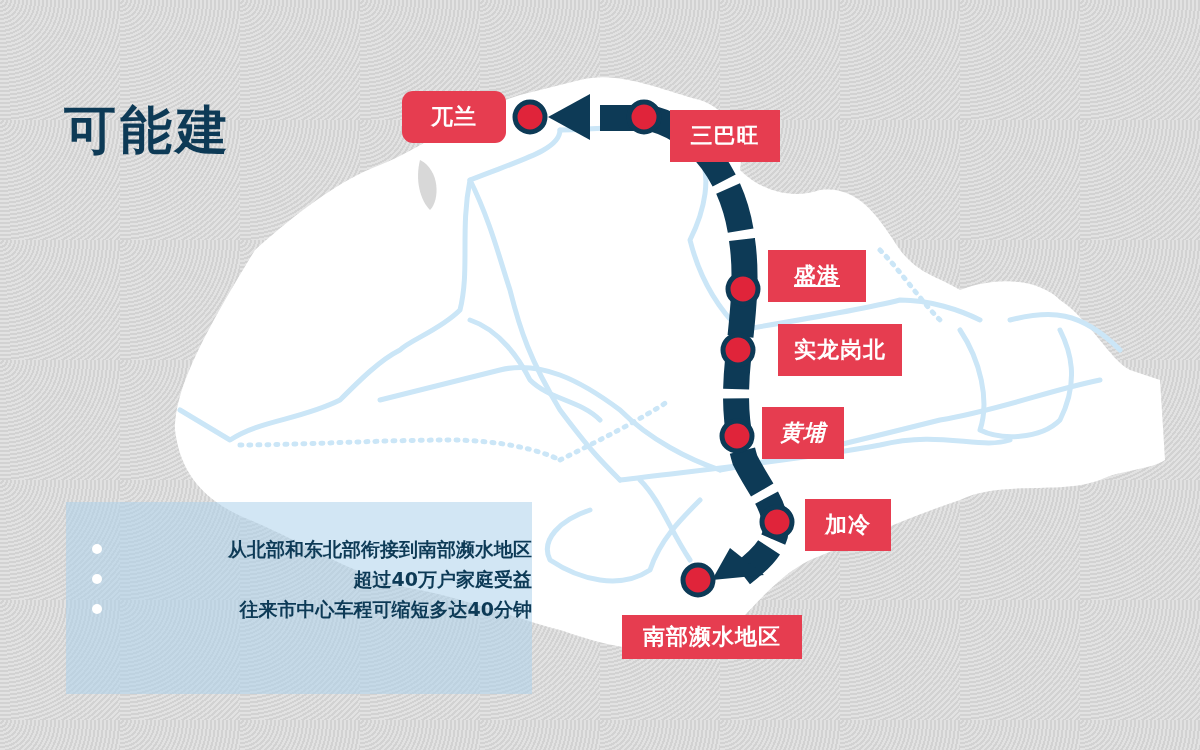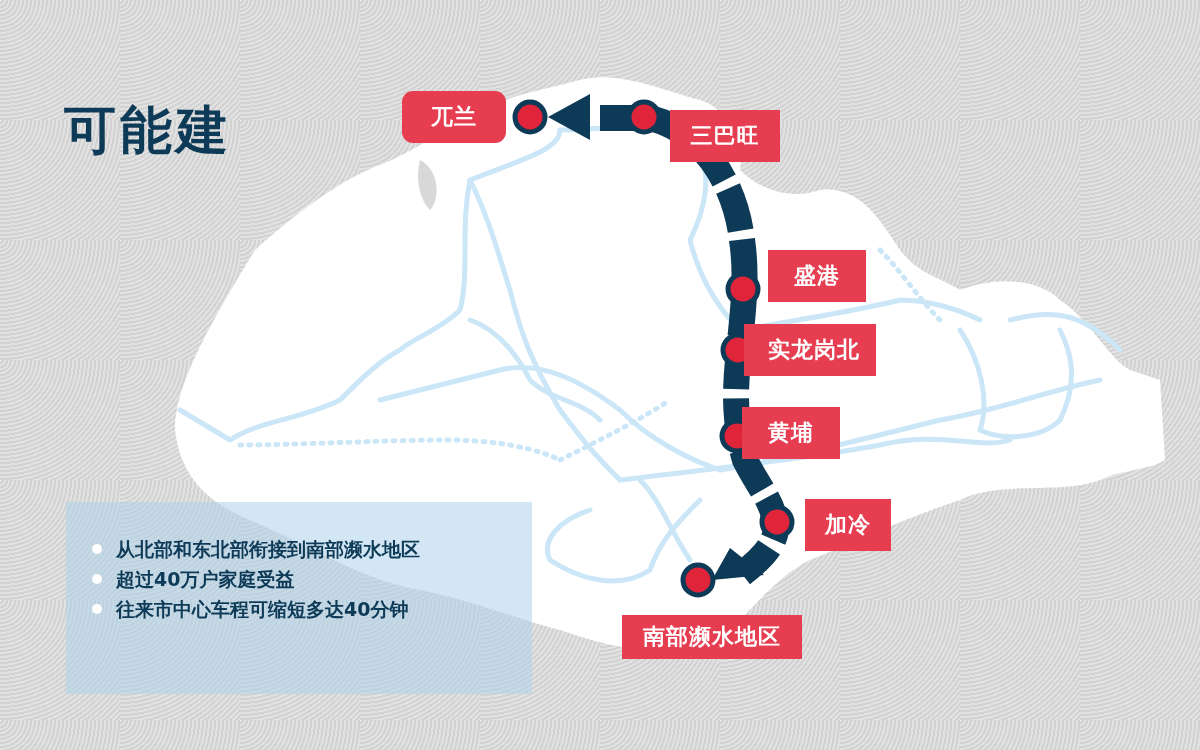--- a/index.html
+++ b/index.html
@@ -28,20 +28,21 @@
     }
     .info-box {
       position: absolute; left: 66px; top: 502px; width: 466px; height: 192px;
       background: rgba(173, 210, 235, 0.55);
     }
     .info-box ul { list-style: none; margin: 0; padding: 32px 0 0 26px; }
     .info-box li {
       position: relative; padding-left: 24px; color: #0d3a56;
       font-size: 19px; font-weight: bold; line-height: 30px; height: 30px;
       font-family: "DejaVu Sans", sans-serif;
+      text-align: right;
     }
     .info-box li .bullet {
       position: absolute; left: 0; top: 10px; width: 10px; height: 10px;
       border-radius: 50%; background: #ffffff;
     }
   </style>
 </head>
 <body>
 
 <svg class="map-svg" viewBox="0 0 1200 750" xmlns="http://www.w3.org/2000/svg">
@@ -97,23 +98,23 @@
     <circle cx="698" cy="580" r="15" fill="#e0243a" stroke="#0d3a56" stroke-width="5"></circle>
   </g>
 </svg>
 
 <div class="title">
   <div>可能建</div>
 </div>
 
 <div class="label" style="left:402px; top:91px; width:104px; height:52px;border-radius:11px;">兀兰</div>
 <div class="label" style="left:670px; top:66px; width:110px; height:52px;margin-top:44px;">三巴旺</div>
-<div class="label" style="left:768px; top:250px; width:98px; height:52px;">盛港</div>
-<div class="label" style="left:744px; top:324px; width:124px; height:52px;padding-left:8px;">实龙岗北</div>
-<div class="label" style="left:742px; top:407px; width:98px; height:52px;">黄埔</div>
+<div class="label" style="left:768px; top:250px; width:98px; height:52px;text-decoration:underline;">盛港</div>
+<div class="label" style="left:778px; top:324px; width:124px; height:52px;">实龙岗北</div>
+<div class="label" style="left:762px; top:407px; width:82px; height:52px;font-style:italic;">黄埔</div>
 <div class="label" style="left:805px; top:499px; width:86px; height:52px;">加冷</div>
 <div class="label" style="left:622px; top:615px; width:180px; height:44px;">南部濒水地区</div>
 
 <div class="info-box">
   <ul>
     <li><span class="bullet"></span><span>从北部和东北部衔接到南部濒水地区</span></li>
     <li><span class="bullet"></span><span>超过40万户家庭受益</span></li>
     <li><span class="bullet"></span><span>往来市中心车程可缩短多达40分钟</span></li>
   </ul>
 </div>

